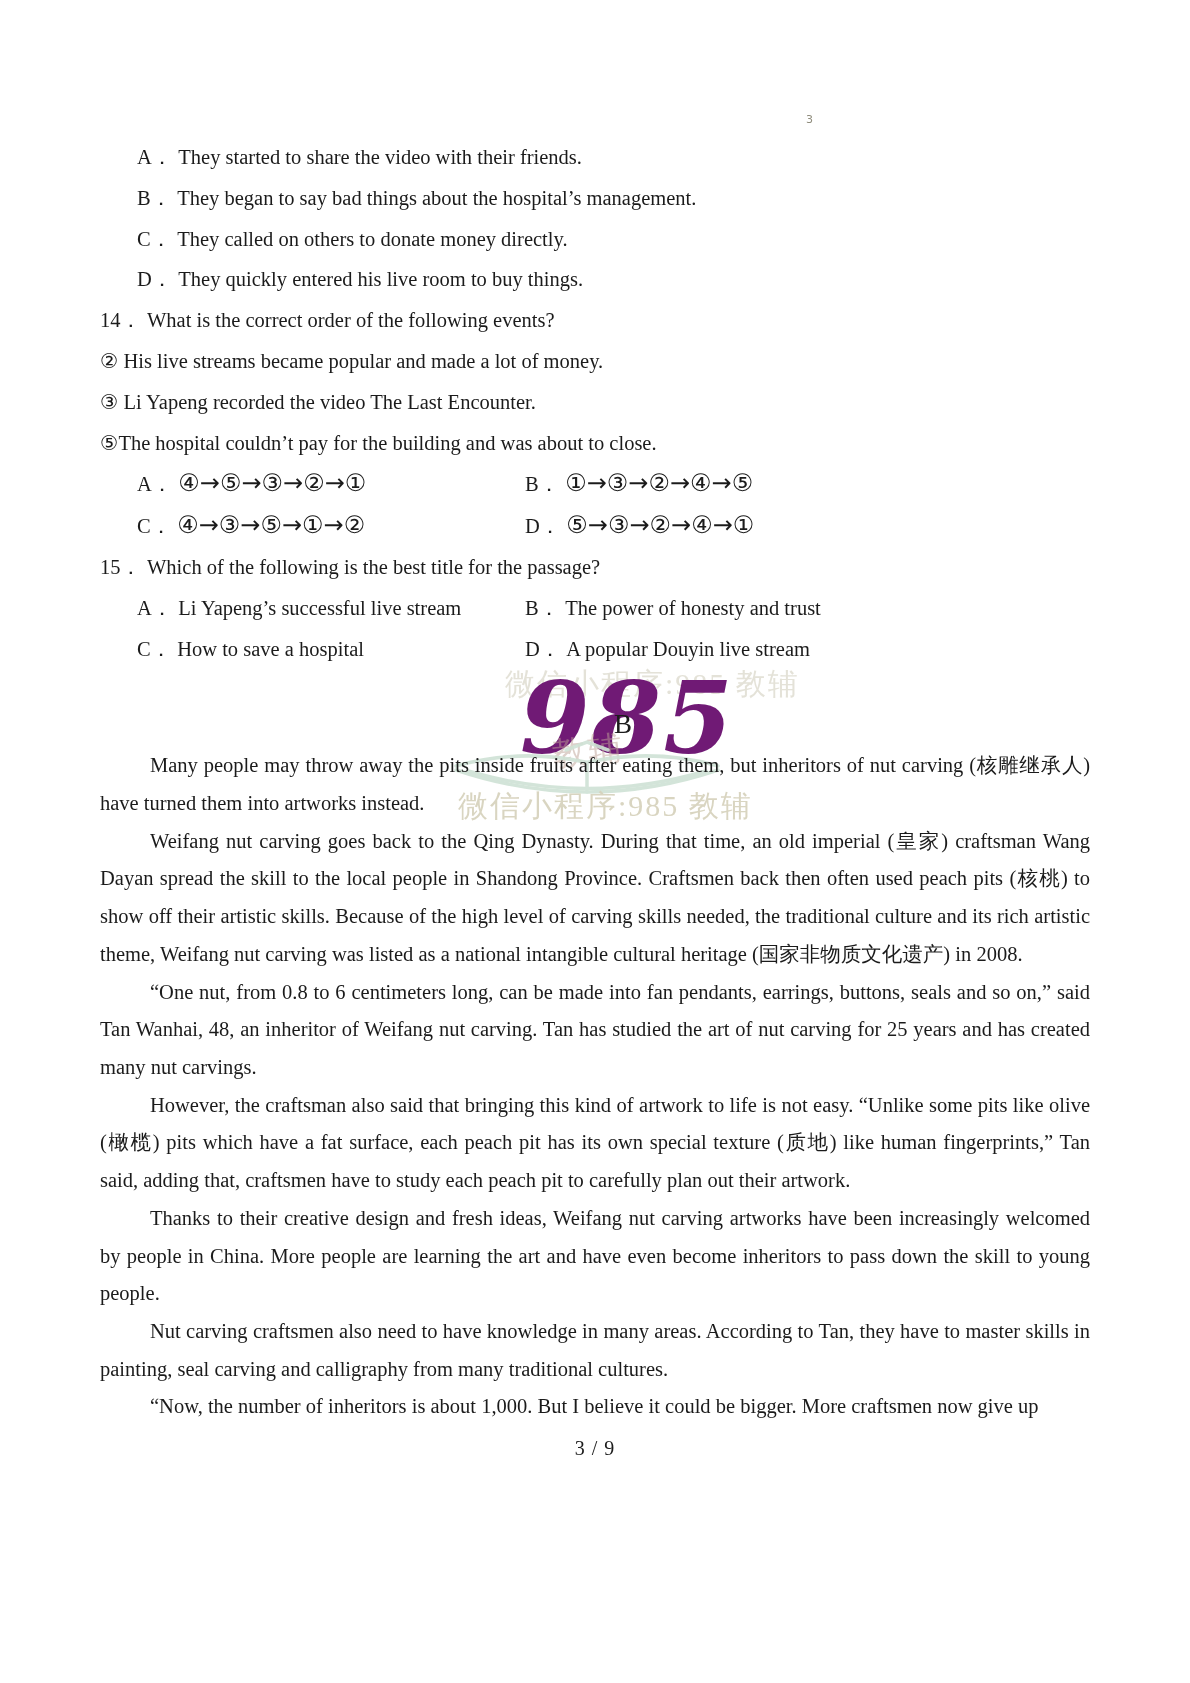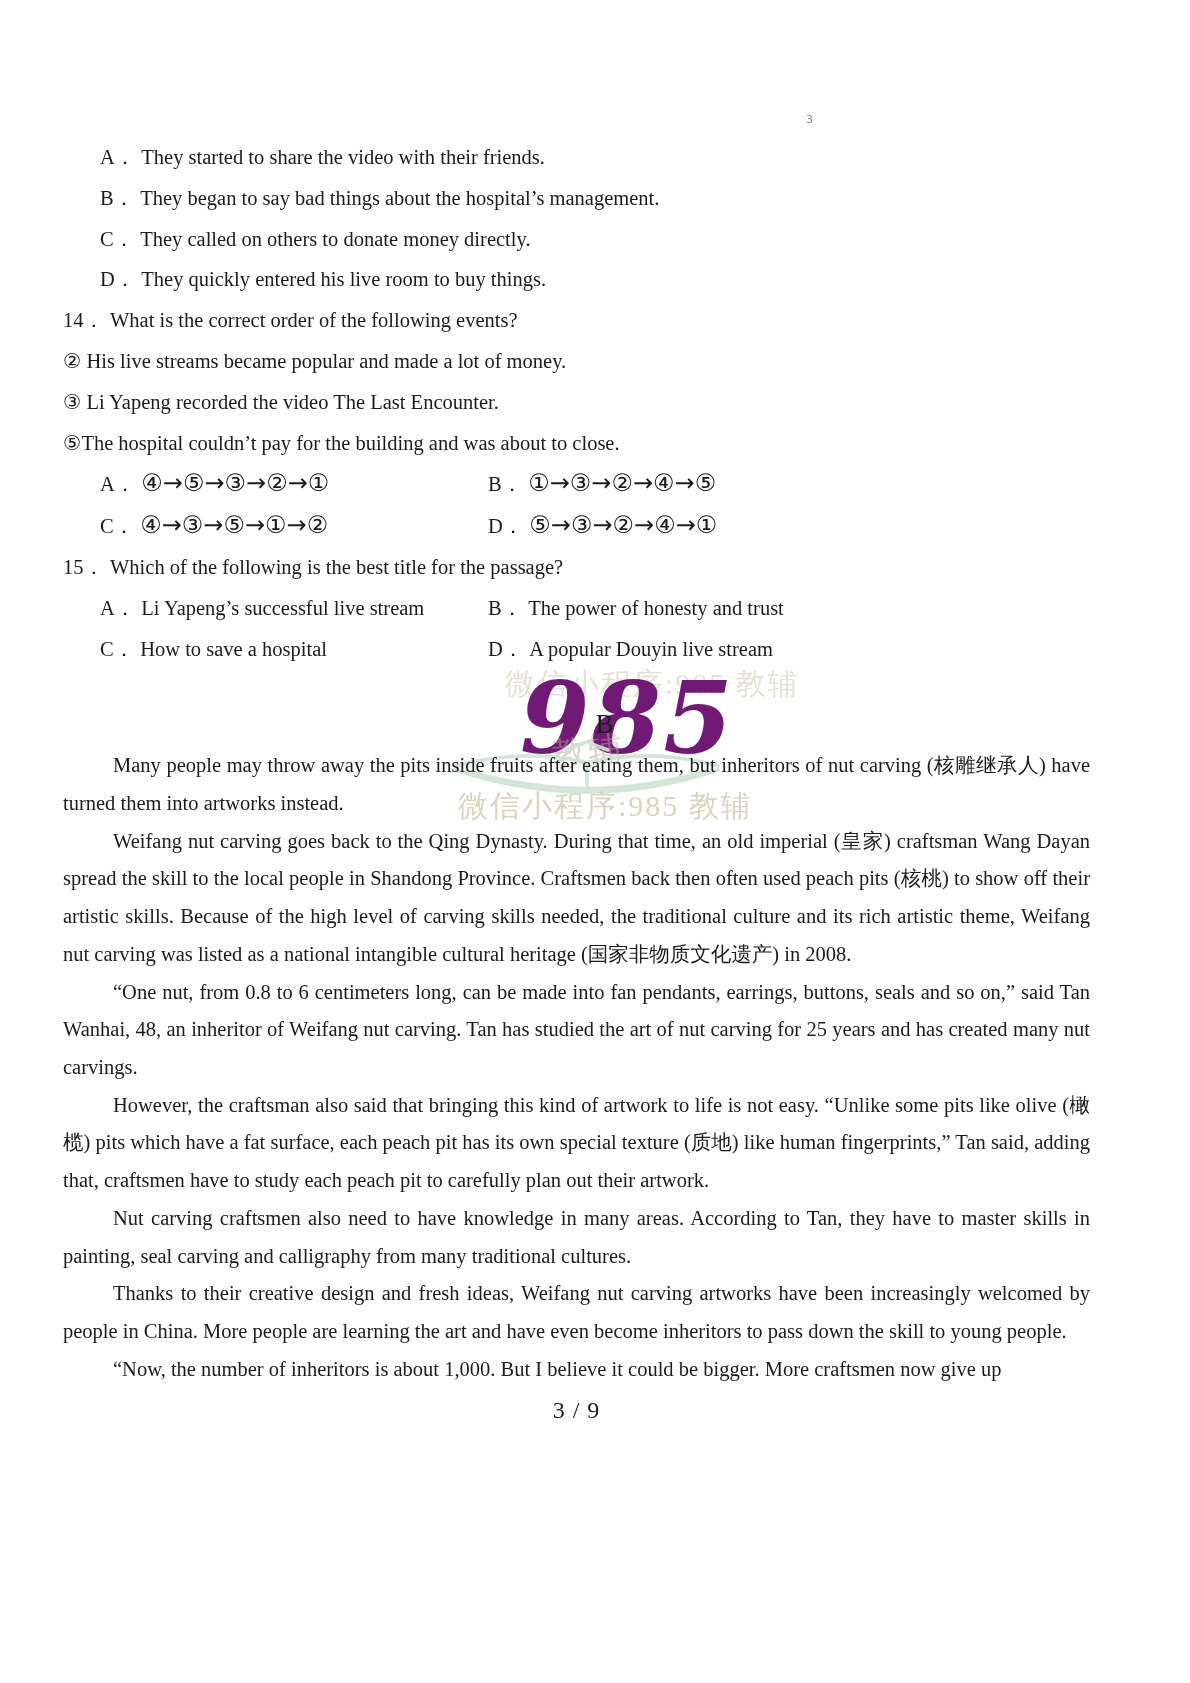--- a/index.html
+++ b/index.html
@@ -38,42 +38,42 @@
 
   
   .corner-mark {
     position:absolute; left:806px; top:113px; z-index:3;
     font-size:11px; color:#8f8c7c; font-family:"DejaVu Sans",sans-serif;
   }
 
   
   .content {
     position:absolute; inset:0; z-index:2;
-    padding:137px 100px 0 63px;
+    padding:137px 100px 0 100px;
     box-sizing:border-box;
     font-size:20.5px;
     border-radius:7px;
   }
   .qsec { line-height:40.8px; }
   .opt-line { padding-left:37px; }
   .lbl { margin-right:6px; }
   .opt-grid-row { display:flex; padding-left:37px; }
   .opt-cell-1 { width:388px; flex:0 0 388px; }
   .seq { font-family:"DejaVu Sans","Liberation Serif",serif; font-size:24px; }
 
   .section-b {
     margin-top:36px; line-height:38px;
     font-size:27px; text-align:center;
     transform:translateX(28px);
   }
 
   .passage { margin-top:4px; line-height:37.7px; text-align:justify; }
   .passage p { margin:0; text-indent:50px; }
 
-  .footer { margin-top:3px; line-height:38px; font-size:24px; text-align:center; letter-spacing:1px; }
+  .footer { margin-top:3px; line-height:38px; font-size:20px; text-align:center; letter-spacing:1px; }
 </style>
 </head>
 <body>
 
 <div class="page">
 
   <div class="wm-layer">
     <div class="wm-text wm-top">微信小程序:985 教辅</div>
     <div class="wm-985">985</div>
     <div class="wm-stamp">教辅</div>
@@ -153,21 +153,21 @@
       </div>
     </div>
 
     <div class="section-b">B</div>
 
     <div class="passage">
       <p>Many people may throw away the pits inside fruits after eating them, but inheritors of nut carving (核雕继承人) have turned them into artworks instead.</p>
       <p>Weifang nut carving goes back to the Qing Dynasty. During that time, an old imperial (皇家) craftsman Wang Dayan spread the skill to the local people in Shandong Province. Craftsmen back then often used peach pits (核桃) to show off their artistic skills. Because of the high level of carving skills needed, the traditional culture and its rich artistic theme, Weifang nut carving was listed as a national intangible cultural heritage (国家非物质文化遗产) in 2008.</p>
       <p>“One nut, from 0.8 to 6 centimeters long, can be made into fan pendants, earrings, buttons, seals and so on,” said Tan Wanhai, 48, an inheritor of Weifang nut carving. Tan has studied the art of nut carving for 25 years and has created many nut carvings.</p>
       <p>However, the craftsman also said that bringing this kind of artwork to life is not easy. “Unlike some pits like olive (橄榄) pits which have a fat surface, each peach pit has its own special texture (质地) like human fingerprints,” Tan said, adding that, craftsmen have to study each peach pit to carefully plan out their artwork.</p>
+      <p>Thanks to their creative design and fresh ideas, Weifang nut carving artworks have been increasingly welcomed by people in China. More people are learning the art and have even become inheritors to pass down the skill to young people.</p>
       <p>Nut carving craftsmen also need to have knowledge in many areas. According to Tan, they have to master skills in painting, seal carving and calligraphy from many traditional cultures.</p>
-      <p>Thanks to their creative design and fresh ideas, Weifang nut carving artworks have been increasingly welcomed by people in China. More people are learning the art and have even become inheritors to pass down the skill to young people.</p>
       <p>“Now, the number of inheritors is about 1,000. But I believe it could be bigger. More craftsmen now give up</p>
     </div>
 
     <div class="footer">3 / 9</div>
 
   </div>
 </div>
 
 </body></html>

